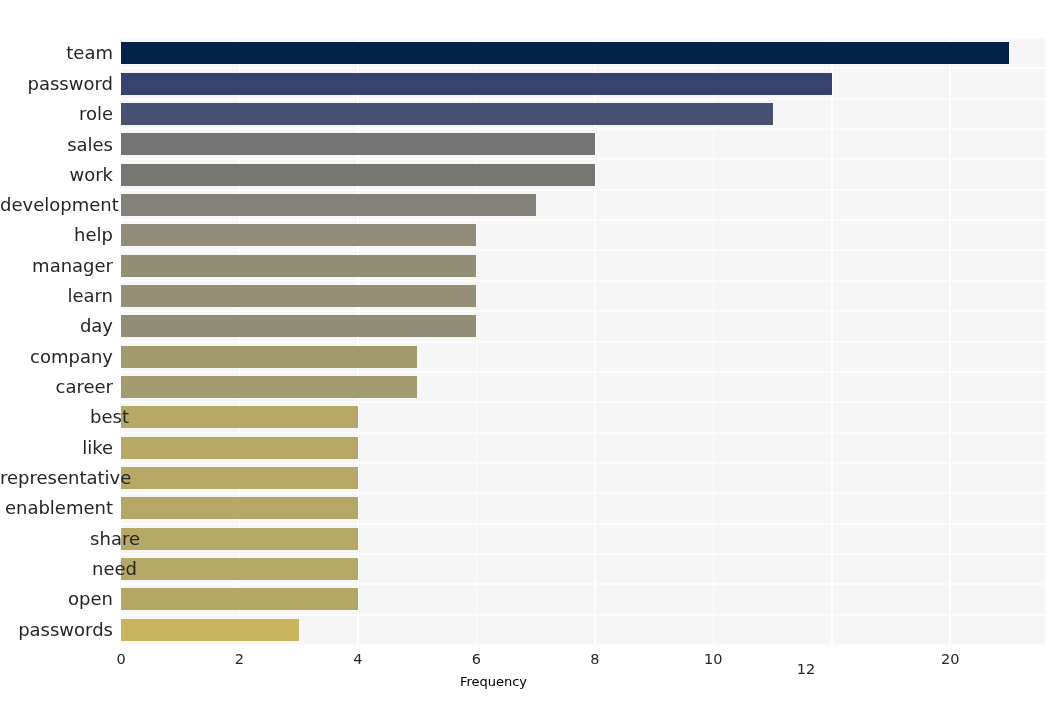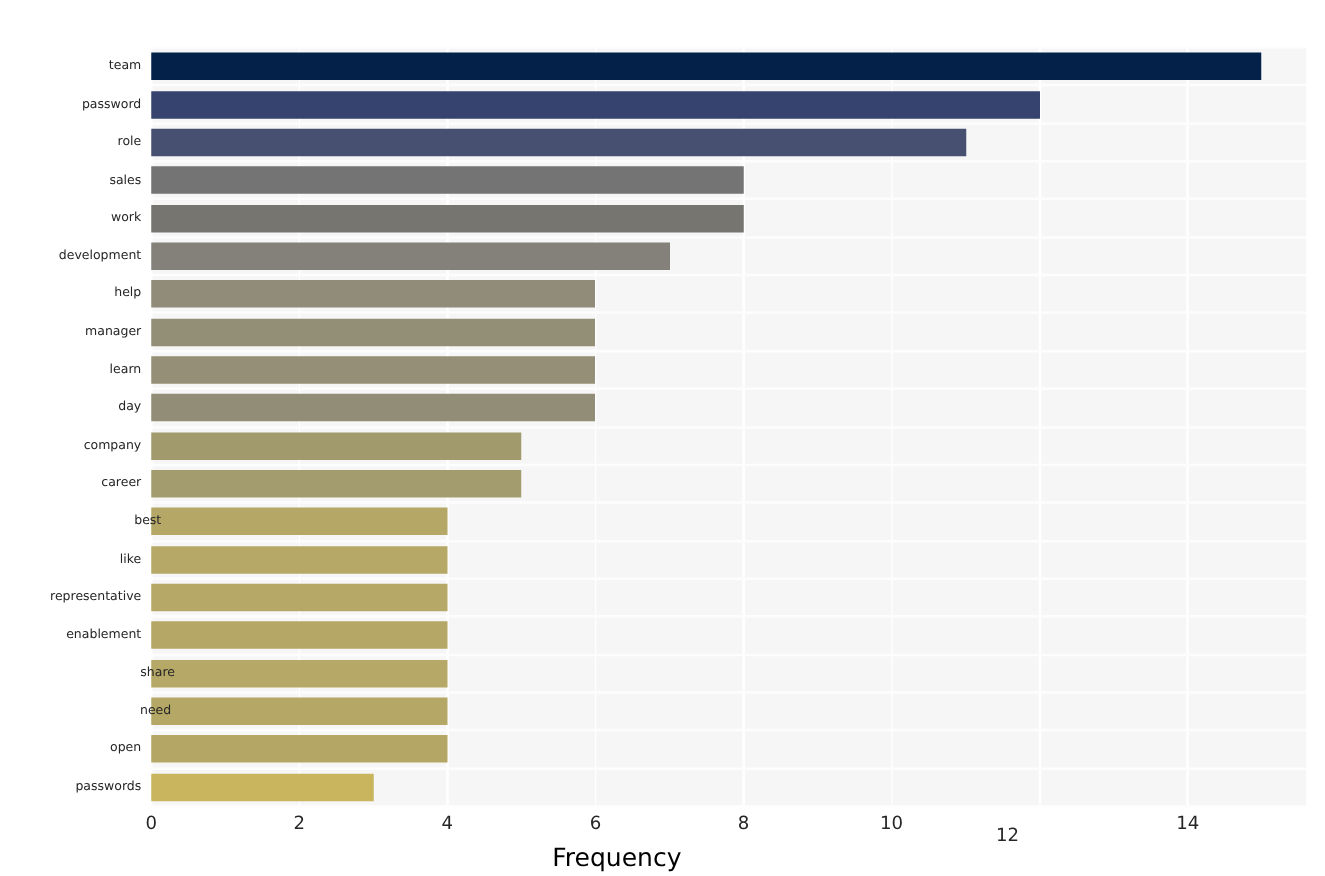--- a/index.html
+++ b/index.html
@@ -73,21 +73,21 @@
     left: 0;
     top: 38px;
     width: 1060px;
     height: 607px;
   }
   .ytick-item {
     position: absolute;
     left: 0;
     width: 113px;
     text-align: right;
-    font-size: 10px;
+    font-size: 18px;
     color: #262626;
     height: 22px;
     line-height: 22px;
     white-space: nowrap;
   }
 
   
   #xtick-layer {
     position: absolute;
     left: 0;
@@ -105,21 +105,21 @@
     line-height: 20px;
   }
 
   
   #xaxis-label {
     position: absolute;
     left: 0;
     top: 674px;
     width: 987px;
     text-align: center;
-    font-size: 20px;
+    font-size: 13px;
     color: #000000;
   }
 </style>
 </head>
 <body>
 
 <div id="figure">
 
 
   <div id="plot-area">
@@ -202,18 +202,18 @@
     </div>
 
   <div id="xtick-layer">
       <div class="xtick-item" style="left: 121px;">0</div>
       <div class="xtick-item" style="left: 239.462px;">2</div>
       <div class="xtick-item" style="left: 357.923px;">4</div>
       <div class="xtick-item" style="left: 476.385px;">6</div>
       <div class="xtick-item" style="left: 594.846px;">8</div>
       <div class="xtick-item" style="left: 713.308px;">10</div>
       <div class="xtick-item" style="left: 806px; margin-top: 10px;">12</div>
-      <div class="xtick-item" style="left: 950.231px;">14</div>
+      <div class="xtick-item" style="left: 950.231px;">20</div>
     </div>
 
   <div id="xaxis-label">Frequency</div>
 
 </div>
 
 </body></html>

